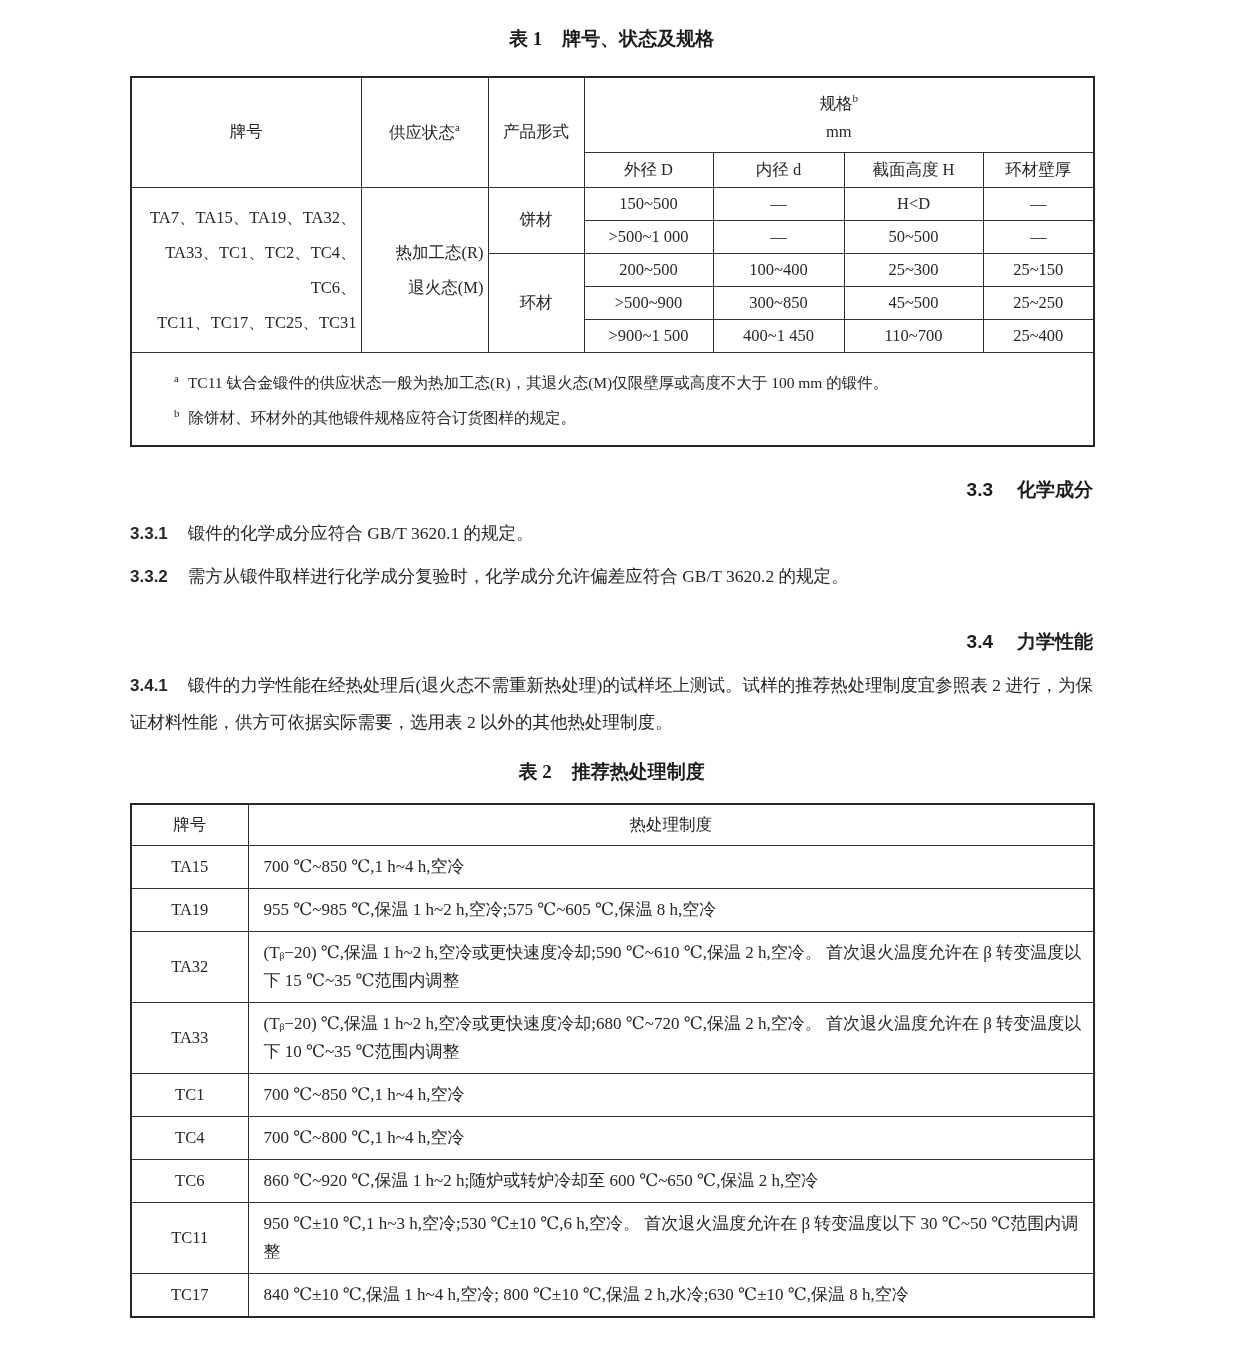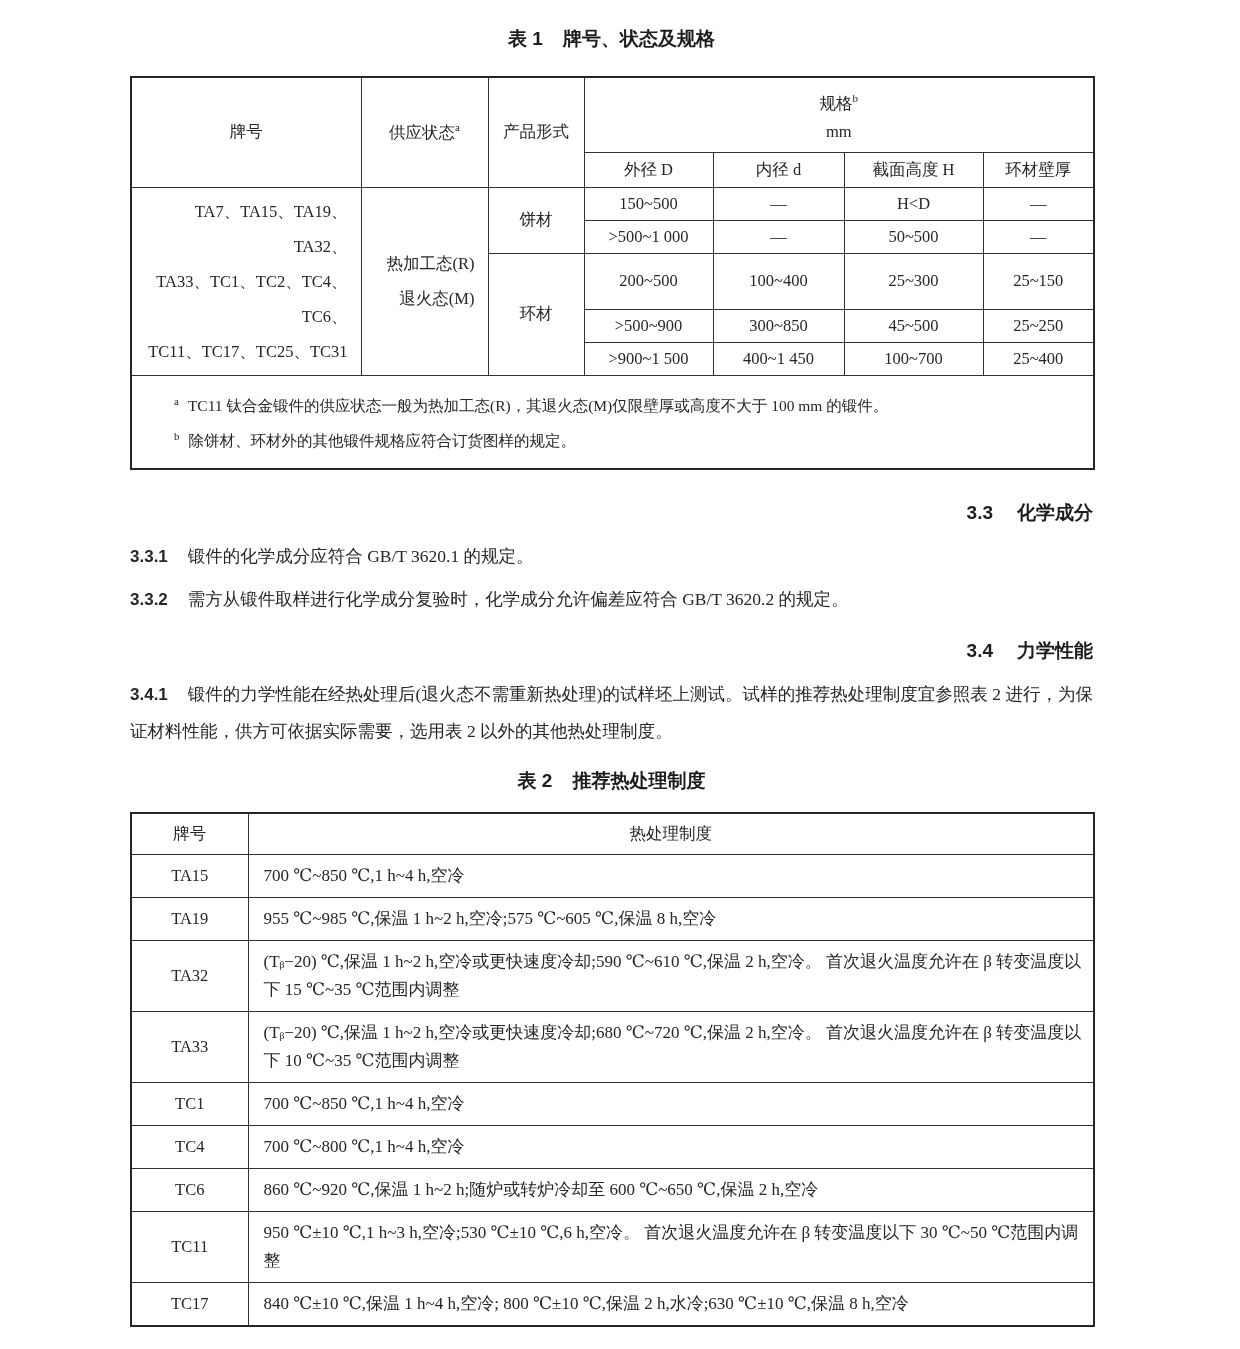--- a/index.html
+++ b/index.html
@@ -7,31 +7,31 @@
   body {
     width:1240px; height:1349px; overflow:hidden;
     background:#ffffff;
     font-family:"Liberation Serif","DejaVu Serif",serif;
     color:#262626;
   }
   .content { width:963px; margin-left:130px; padding-top:26px; }
 
   .tbl-caption {
     text-align:center;
-    font-family:Liberation Sans, sans-serif;
+    font-family:Liberation Serif, serif;
     font-weight:bold; font-size:19px; color:#1c1c1c;
   }
   .tbl-caption .cap-title { margin-left:20px; }
   #caption1 { margin-bottom:24px; }
 
   table { border-collapse:collapse; table-layout:fixed; width:963px; border:2.4px solid #262626; }
   td {
     border:1.5px solid #303030;
     text-align:center; vertical-align:middle;
-    font-size:16.5px; padding:6px 13px; color:#262626;
+    font-size:16.5px; padding:6px 4px; color:#262626;
   }
   .spec-head .spec-line { line-height:28px; }
   sup { font-size:11px; }
 
   .grade-cell div, .state-cell div { line-height:35px;text-align:right; }
 
   .footnote-cell { text-align:left; font-size:15.5px; padding:10px 18px 12px 42px;font-family:Liberation Serif, serif; }
   .footnote-line { line-height:31px; }
   .footnote-line sup { margin-right:9px; }
 
@@ -123,21 +123,21 @@
         </tr>
         <tr>
           <td>&gt;500~900</td>
           <td>300~850</td>
           <td>45~500</td>
           <td>25~250</td>
         </tr>
         <tr>
           <td>&gt;900~1 500</td>
           <td>400~1 450</td>
-          <td>100~700</td>
+          <td>110~700</td>
           <td>25~400</td>
         </tr>
       </tbody>
     <tbody>
       <tr>
         <td colspan="7" class="footnote-cell" id="t1-footnote-cell">
             <div class="footnote-line"><sup>a</sup><span>TC11 钛合金锻件的供应状态一般为热加工态(R)，其退火态(M)仅限壁厚或高度不大于 100 mm 的锻件。</span></div>
             <div class="footnote-line"><sup>b</sup><span>除饼材、环材外的其他锻件规格应符合订货图样的规定。</span></div>
           </td>
       </tr>
@@ -147,21 +147,21 @@
   <div class="sec-heading">
     <span class="num">3.3</span><span>化学成分</span>
   </div>
   <div class="para">
     <span class="pnum">3.3.1</span><span>锻件的化学成分应符合 GB/T 3620.1 的规定。</span>
   </div>
   <div class="para" style="margin-top:6px">
     <span class="pnum">3.3.2</span><span>需方从锻件取样进行化学成分复验时，化学成分允许偏差应符合 GB/T 3620.2 的规定。</span>
   </div>
 
-  <div class="sec-heading" style="margin-top:20px">
+  <div class="sec-heading" style="margin-top:34px">
     <span class="num">3.4</span><span>力学性能</span>
   </div>
   <div class="para">
     <span class="pnum">3.4.1</span><span>锻件的力学性能在经热处理后(退火态不需重新热处理)的试样坯上测试。试样的推荐热处理制度宜参照表 2 进行，为保证材料性能，供方可依据实际需要，选用表 2 以外的其他热处理制度。</span>
   </div>
 
   <div class="tbl-caption" id="caption2">
     <span>表 2</span><span class="cap-title">推荐热处理制度</span>
   </div>
 

